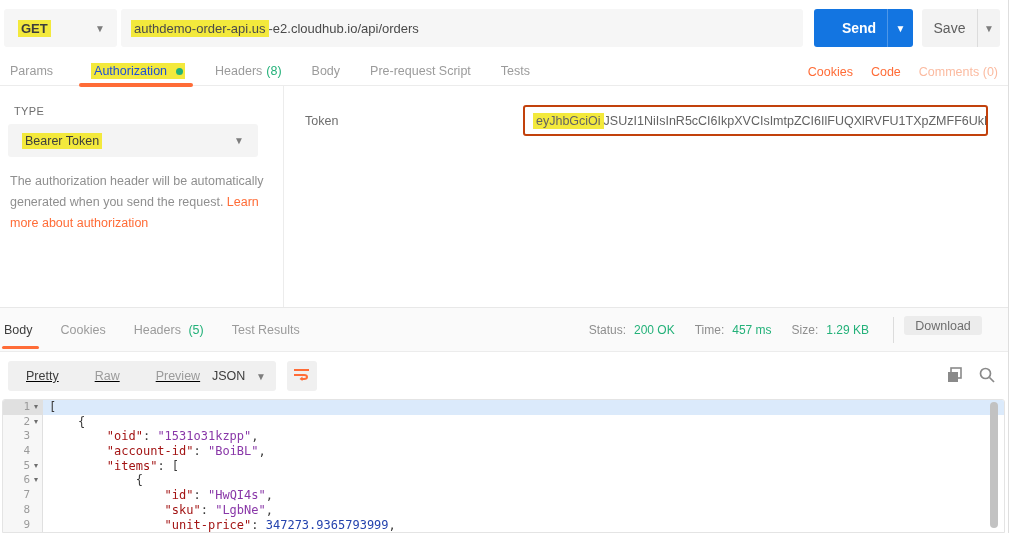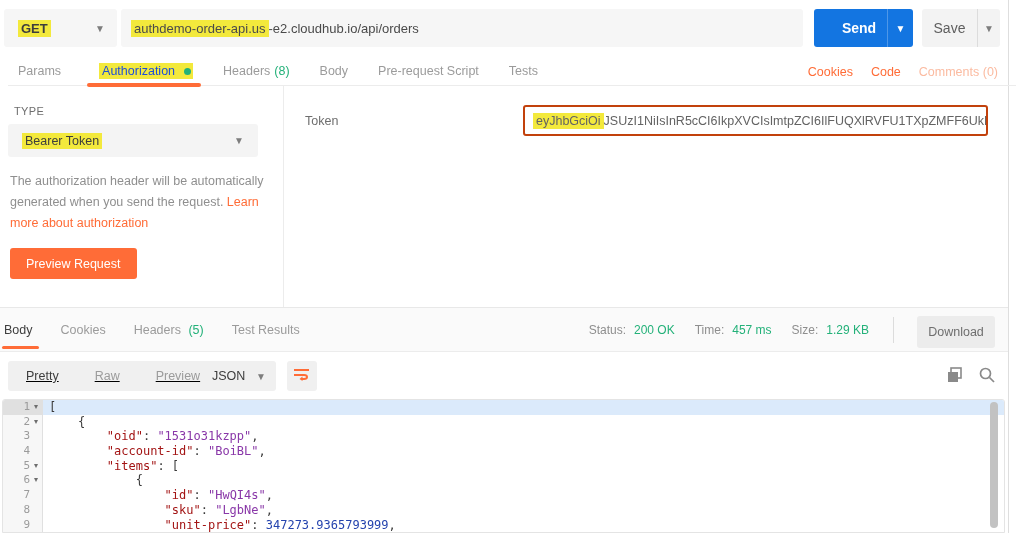--- a/index.html
+++ b/index.html
@@ -13,21 +13,21 @@
   .method-box { position:absolute; left:4px; top:9px; width:113px; height:38px; background:#f6f6f6; border-radius:3px; display:flex; align-items:center; justify-content:space-between; padding:0 12px 0 14px; cursor:pointer; }
   .method-box .mtxt { font-size:13px; font-weight:bold; color:#3d3d3d; }
   .caret { font-size:10px; color:#7d7d7d; }
   .url-box { position:absolute; left:121px; top:9px; width:682px; height:38px; background:#f6f6f6; border-radius:3px; display:flex; align-items:center; padding:0 10px; font-size:13px; color:#4a4a4a; white-space:nowrap; overflow:hidden; }
   .send-btn { position:absolute; left:814px; top:9px; width:73px; height:38px; background:var(--send_blue); color:#fff; font-size:14px; font-weight:bold; border:none; border-radius:3px 0 0 3px; cursor:pointer;padding-left:17px; }
   .send-caret { position:absolute; left:887px; top:9px; width:26px; height:38px; background:var(--send_blue); border:none; border-left:1px solid rgba(255,255,255,.25); border-radius:0 3px 3px 0; color:#fff; font-size:10px; cursor:pointer; }
   .save-btn { position:absolute; left:922px; top:9px; width:55px; height:38px; background:#f3f3f3; color:#5e5e5e; font-size:14px; border:none; border-radius:3px 0 0 3px; cursor:pointer; }
   .save-caret { position:absolute; left:977px; top:9px; width:23px; height:38px; background:#f3f3f3; border:none; border-left:1px solid #dcdcdc; border-radius:0 3px 3px 0; color:#7d7d7d; font-size:10px; cursor:pointer; }
 
   
-  .req-tabs { position:absolute; left:8px; top:57px; width:1008px; height:29px; border-bottom:1px solid #ececec; display:flex; align-items:center; font-size:12.5px; color:#9b9b9b; }
+  .req-tabs { position:absolute; left:0; top:57px; width:1008px; height:29px; border-bottom:1px solid #ececec; display:flex; align-items:center; font-size:12.5px; color:#9b9b9b; }
   .req-tabs .tab { margin-left:30px; cursor:pointer; position:relative; display:flex; align-items:center; }
   .req-tabs .tab:first-child { margin-left:10px; }
   .tab-auth { color:#1d4ed8;padding-left:8px; }
   .tab-auth .underline { position:absolute; left:-4px; right:-8px; bottom:-8px; height:4px; background:var(--orange); border-radius:2px; }
   .green-dot { display:inline-block; width:7px; height:7px; border-radius:50%; background:var(--green); margin-left:6px; }
   .count { color:var(--green); margin-left:4px; }
   .right-links { position:absolute; right:10px; top:57px; height:29px; display:flex; align-items:center; gap:18px; font-size:12.5px; }
   .lnk { color:var(--orange); cursor:pointer; }
   .lnk.faded { color:#fbbba1; }
 
@@ -45,21 +45,21 @@
   
   .resp-head { position:absolute; left:0; top:307px; width:1008px; height:45px; background:#fafafa; border-top:1px solid #e8e8e8; border-bottom:1px solid #ececec; }
   .resp-tabs { position:absolute; left:2px; top:0; height:44px; display:flex; align-items:center; font-size:12.5px; color:#9b9b9b; }
   .resp-tabs .tab { margin-left:28px; cursor:pointer; position:relative; }
   .resp-tabs .tab:first-child { margin-left:2px; color:#3d3d3d; }
   .resp-tabs .tab:first-child .underline { position:absolute; left:-2px; right:-6px; bottom:-12px; height:3px; background:var(--orange); border-radius:2px; }
   .status-row { position:absolute; right:110px; top:0; height:44px; display:flex; align-items:center; gap:8px; font-size:12px; }
   .status-row .lbl { color:#8e8e8e; }
   .status-row .val { color:var(--green); margin-right:12px; }
   .status-sep { width:1px; height:26px; background:#dcdcdc; margin:0 4px; }
-  .download-btn { position:absolute; right:13px; top:8px; width:78px; height:32px; background:#ececec; color:#6e6e6e; font-size:12.5px; border:none; border-radius:3px; cursor:pointer; }
+  .download-btn { position:absolute; right:26px; top:8px; width:78px; height:19px; background:#ececec; color:#6e6e6e; font-size:12.5px; border:none; border-radius:3px; cursor:pointer; }
 
   
   .view-bar { position:absolute; left:0; top:352px; width:1008px; height:46px; background:#fff; }
   .seg { position:absolute; left:8px; top:9px; height:30px; background:#f0f0f0; border-radius:3px; display:flex; align-items:center; font-size:12.5px;text-decoration:underline; }
   .seg .seg-item { padding:0 18px; color:#9b9b9b; cursor:pointer; line-height:30px; }
   .seg .seg-item.active { color:#3d3d3d; }
   .lang-select { position:absolute; left:202px; top:9px; width:74px; height:30px; background:#f0f0f0; border-radius:3px; display:flex; align-items:center; justify-content:space-between; padding:0 10px; font-size:12.5px; color:#3d3d3d; cursor:pointer; }
   .wrap-btn { position:absolute; left:287px; top:9px; width:30px; height:30px; background:#f0f0f0; border-radius:3px; display:flex; align-items:center; justify-content:center; cursor:pointer; }
   .icon-btn { position:absolute; top:13px; width:22px; height:22px; background:none; border:none; cursor:pointer; display:flex; align-items:center; justify-content:center; }
   .copy-pos { left:944px; } .search-pos { left:976px; }
@@ -121,21 +121,20 @@
   <div class="auth-wrap">
     <div class="vdivider"></div>
     <div class="type-label">TYPE</div>
     <div class="type-select">
       <span class="mark">Bearer Token</span>
       <span class="caret">▼</span>
     </div>
     <div class="help-text">
       <span>The authorization header will be automatically generated when you send the request. </span><a>Learn more about authorization</a>
     </div>
-    <button class="preview-btn">Preview Request</button>
     <div class="token-label">Token</div>
     <div class="token-input">
       <span class="mark">eyJhbGciOi</span>
         <span>JSUzI1NiIsInR5cCI6IkpXVCIsImtpZCI6IlFUQXlRVFU1TXpZMFF6UkN...</span>
     </div>
   </div>
 
   <div class="resp-head">
     <div class="resp-tabs">
       <span class="tab">

